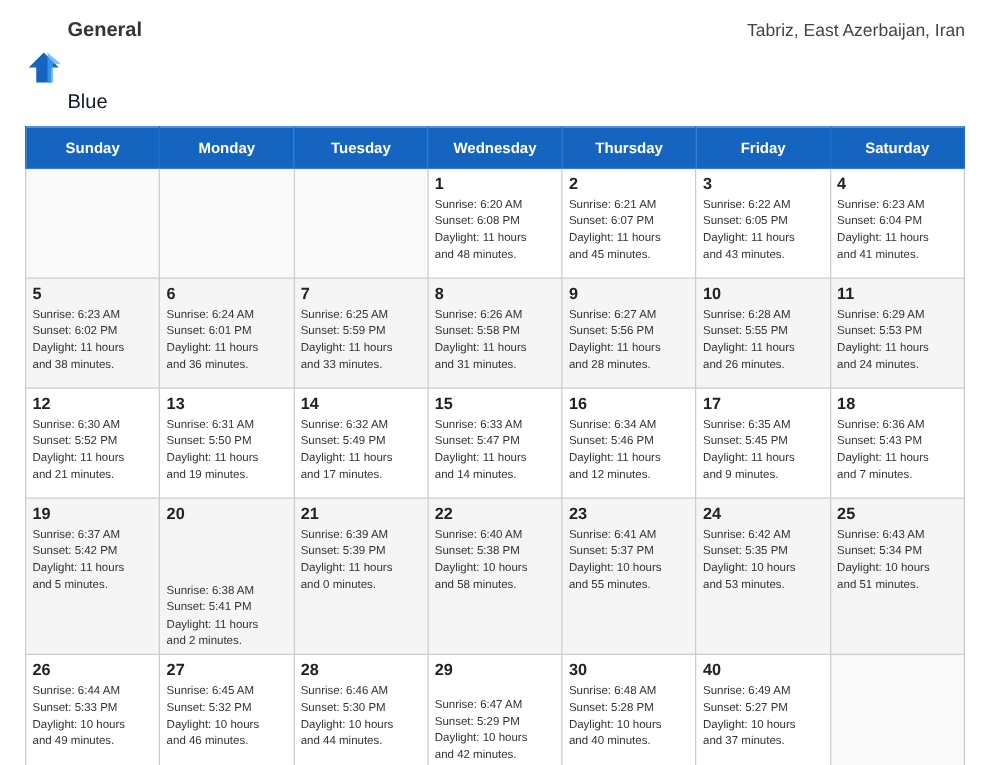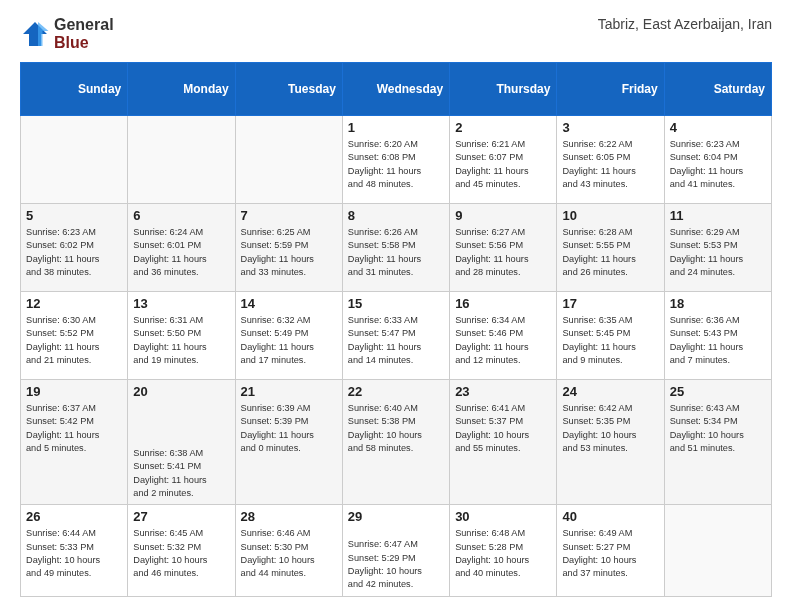--- a/index.html
+++ b/index.html
@@ -50,22 +50,22 @@
       border: 1px solid #ccc;
       border-collapse: collapse;
       width: 100%;
       table-layout: fixed;
     }
     .calendar th {
       background-color: #1565c0;
       color: #fff;
       font-size: 12px;
       font-weight: bold;
-      text-align: right;
-      padding: 19px 6px;
+      text-align: center;
+      padding: 9px 6px;
       border: 1px solid #1a6fd4;
     }
     .calendar td {
       border: 1px solid #ccc;
       vertical-align: top;
       padding: 4px 5px;
       font-size: 9.5px;
       color: #333;
       background: #fff;
       height: 88px;
@@ -94,21 +94,21 @@
 
 <div class="page">
   <div class="header">
     <div class="logo">
       <svg class="logo-icon" viewBox="0 0 40 40">
         <polygon points="20,4 36,20 28,20 28,36 12,36 12,20 4,20" fill="#1565c0"></polygon>
         <polygon points="24,4 38,16 30,16 30,36 24,36" fill="#42a5f5" opacity="0.7"></polygon>
       </svg>
       <div>
         <div style="font-size:16px;font-weight:bold;color:#333;">General</div>
-        <div style="font-size:16px;font-weight:bold;color:#7f1d1d;">Blue</div>
+        <div style="font-size:16px;font-weight:normal;color:#0f172a;margin-top:39px;">Blue</div>
       </div>
     </div>
     <div class="title-section">
       <div class="subtitle">Tabriz, East Azerbaijan, Iran</div>
     </div>
   </div>
 
   <table class="calendar">
     <thead>
       <tr>

